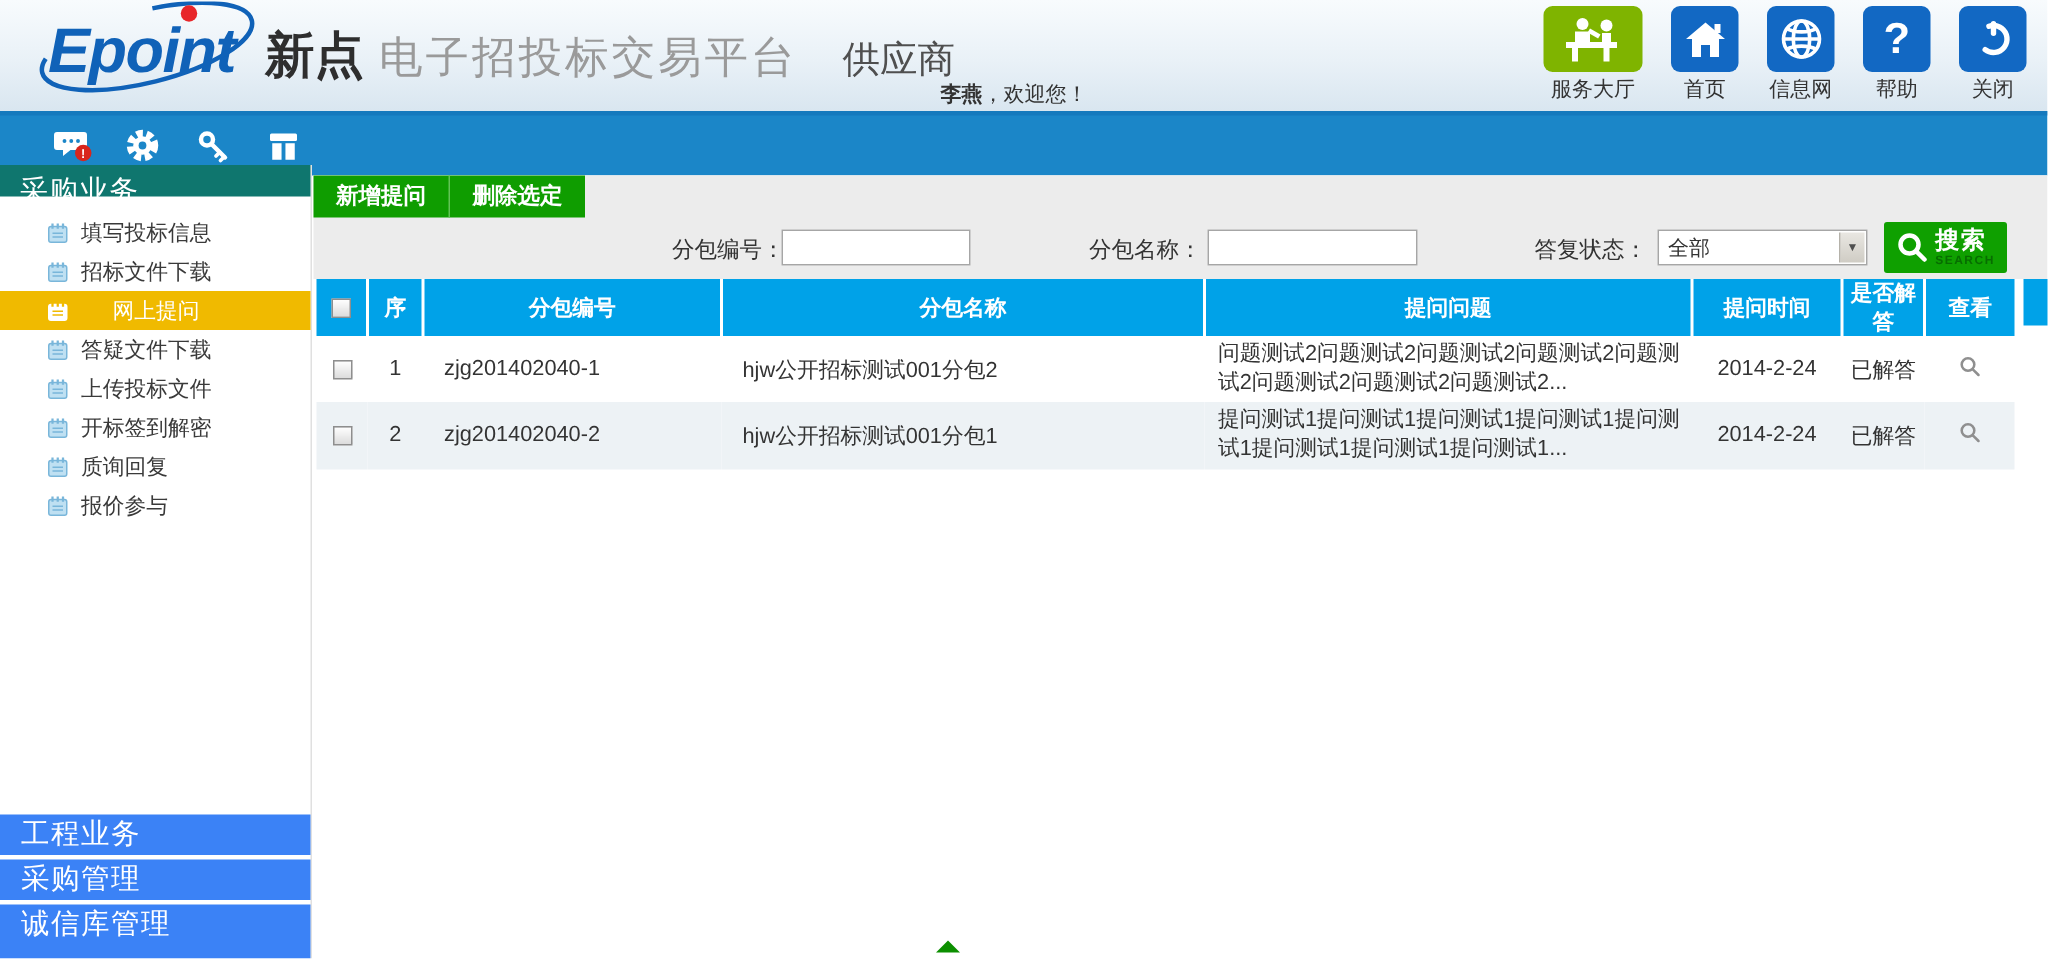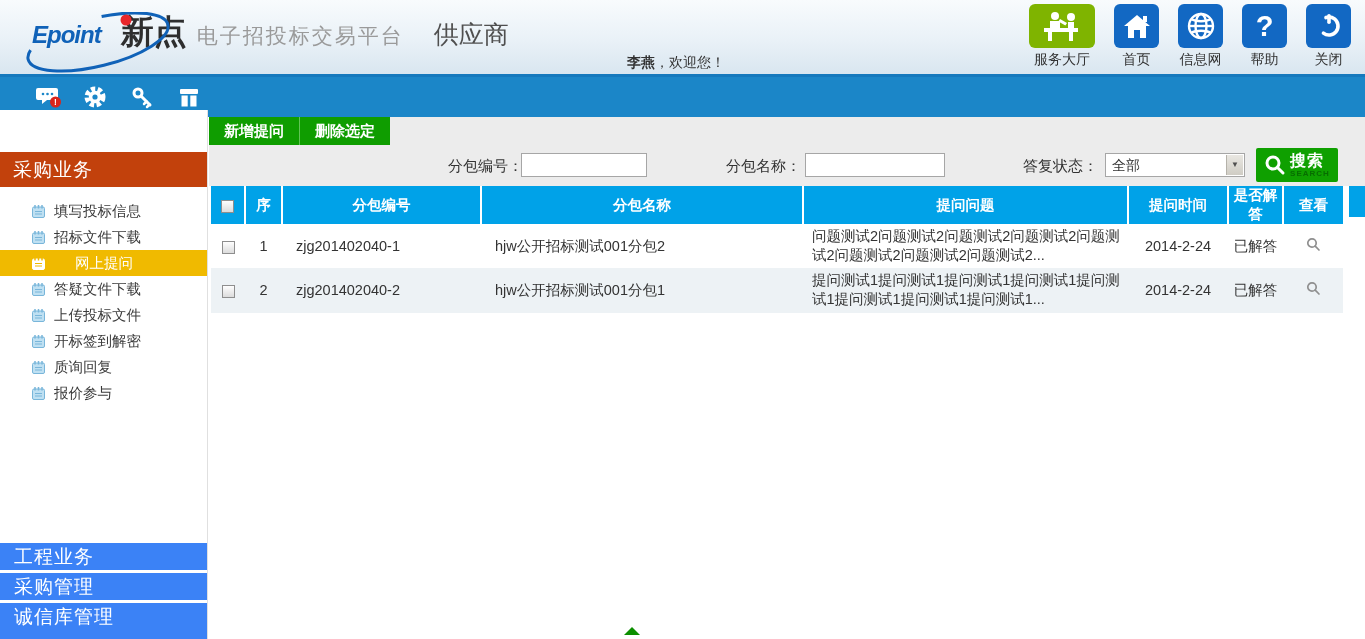--- a/index.html
+++ b/index.html
@@ -4,47 +4,47 @@
 <style>
   * { margin:0; padding:0; box-sizing:border-box; }
   body { background:#fff; }
   .page{position:relative;width:1365px;height:639px;background:#fff;overflow:hidden;
         font-family:"Liberation Sans","DejaVu Sans",sans-serif;color:#333;}
 
   
   .header{position:absolute;top:0;left:0;right:0;height:74px;
           background:linear-gradient(180deg,#f8fbfd 0%,#e9f1f7 55%,#d9e6f0 100%);}
   .logo-row{position:absolute;left:30px;top:10px;display:flex;align-items:baseline;}
-  .logo-epoint{position:relative;font-style:italic;font-weight:bold;font-size:24px;
+  .logo-epoint{position:relative;font-style:italic;font-weight:bold;font-size:42px;
                color:#1062b8;letter-spacing:-1px;padding:0 14px 0 2px;}
   .logo-epoint svg{position:absolute;left:-10px;top:-9px;pointer-events:none;}
   .logo-brand{font-size:33px;font-weight:bold;color:#2e2e2e;margin-left:6px;}
-  .logo-title{font-size:21px;color:#9a9a9a;margin-left:10px;letter-spacing:2px;}
+  .logo-title{font-size:29px;color:#9a9a9a;margin-left:10px;letter-spacing:2px;}
   .logo-role{font-size:25px;color:#4f4f4f;margin-left:30px;}
   .greeting{position:absolute;left:627px;top:54px;font-size:14px;color:#333;}
   .greeting b{font-weight:bold;}
   .quick-links{position:absolute;top:4px;right:14px;display:flex;gap:19px;}
   .ql{text-align:center;cursor:pointer;}
   .ql-tile{height:44px;width:45px;margin:0 auto;border-radius:6px;background:#1268c3;
            display:flex;align-items:center;justify-content:center;color:#fff;}
   .ql-tile.wide{width:66px;background:#7fb400;}
   .ql-label{font-size:14px;color:#333;margin-top:3px;white-space:nowrap;}
   .q-glyph{font-size:29px;font-weight:bold;line-height:1;}
 
   
   .toolbar{position:absolute;top:74px;left:0;right:0;height:43px;background:#1b86c8;
            border-top:3px solid #1579bd;}
   .toolbar-icons{display:flex;gap:23px;padding:8px 0 0 36px;align-items:center;}
   .tb-icon{width:24px;height:24px;cursor:pointer;position:relative;}
 
   
   .sidebar{position:absolute;left:0;top:110px;bottom:0;width:208px;background:#fff;
            border-right:1px solid #e0e0e0;z-index:5;}
-  .sb-header{height:35px;line-height:35px;background:#c2410c;color:#fff;
-             font-size:19px;padding-left:13px;letter-spacing:1px;margin-top:42px;}
+  .sb-header{height:21px;line-height:35px;background:#0f766e;color:#fff;
+             font-size:19px;padding-left:13px;letter-spacing:1px;}
   .sb-menu{padding-top:11px;}
   .sb-item{height:26px;display:flex;align-items:center;gap:8px;padding-left:31px;
            font-size:14.5px;color:#3a3a3a;cursor:pointer;white-space:nowrap;}
   .sb-item.selected{background:#f0ba00;color:#fff;gap:29px;}
   .sb-item svg rect{fill:#bfe0f2;stroke:#79b6da;}
   .sb-item svg line{stroke:#79b6da;}
   .sb-item.selected svg rect{fill:#fff;stroke:#fff;}
   .sb-item.selected svg line{stroke:#f0ba00;}
   .sb-bottom{position:absolute;left:0;right:0;top:433px;}
   .sb-bar{height:27px;line-height:27px;background:#3b82f6;color:#fff;font-size:19px;

